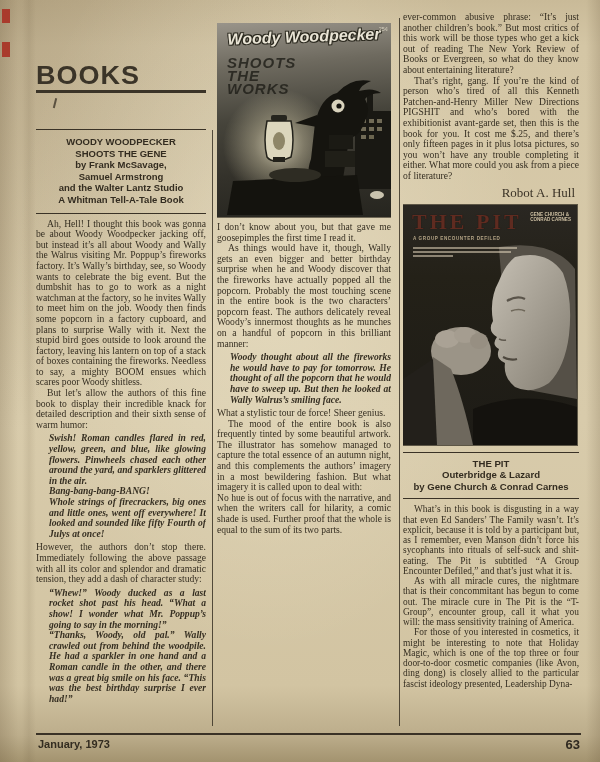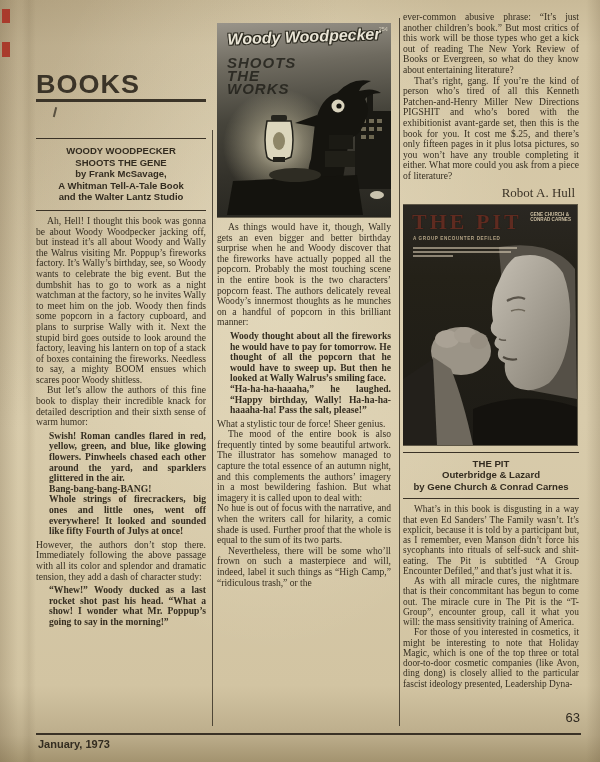--- a/index.html
+++ b/index.html
@@ -18,21 +18,21 @@
   }
   .fold-shadow {
     position:absolute; left:22px; top:0; width:14px; height:762px; pointer-events:none;
     background:linear-gradient(90deg, rgba(90,74,48,0) 0%, rgba(90,74,48,0.10) 50%, rgba(90,74,48,0) 100%);
   }
   .red-mark { position:absolute; left:2px; width:8px; background:#a93b2c; }
   .red-mark.m1 { top:9px;  height:14px; }
   .red-mark.m2 { top:42px; height:15px; }
 
   .col { position:absolute; }
-  .col1 { left:36px;  top:70px; width:170px; height:660px; overflow:hidden; }
+  .col1 { left:36px;  top:61px; width:170px; height:660px; overflow:hidden; }
   .col2 { left:217px; top:23px; width:174px; height:690px; overflow:hidden; }
   .col3 { left:403px; top:12px; width:176px; height:714px; overflow:hidden; }
 
   .vrule { position:absolute; width:1px; background:rgba(58,50,38,0.85); }
   .vrule.v1 { left:212px; top:130px; height:596px; }
   .vrule.v2 { left:399px; top:18px;  height:708px; }
 
   
   .books-logo {
     font-family:"Liberation Sans","DejaVu Sans",sans-serif;
@@ -47,21 +47,21 @@
     margin-top:21px; border-top:1.7px solid #3a3226; border-bottom:1.7px solid #3a3226;
     padding:6px 2px 7px; text-align:center;
     font-family:"Liberation Sans","DejaVu Sans",sans-serif;
     font-weight:bold; font-size:9.5px; line-height:11.6px; color:#332c20;
   }
 
   .body-text { margin-top:5px; }
   .body-text p { font-size:9.6px; line-height:10.6px; text-align:justify; color:#352e21; }
   .body-text p.ind { text-indent:11px; }
   .quote { margin:3px 0 3px 13px; font-weight:bold; }
-  .quote p { text-align:justify; }
+  .quote p { text-align:justify;font-style:italic; }
   .tight p { font-size:9.4px; line-height:10.25px; }
   .signature { text-align:right; padding-right:4px; font-size:13px; margin-top:3px; color:#3a3226; }
 
   
   .woody-cover {
     position:relative; width:174px; height:194px; overflow:hidden;
     background:linear-gradient(175deg, #99948a 0%, #6e6a5f 22%, #46443b 48%, #33312a 75%, #26251f 100%);
     box-shadow:0 0 0 1px rgba(40,35,25,0.6);
   }
   .woody-cover svg { position:absolute; left:0; top:0; }
@@ -115,23 +115,23 @@
   }
 
   
   .footer-rule { position:absolute; left:36px; top:733px; width:545px; height:1.8px; background:#3a3226; }
   .footer-left {
     position:absolute; left:38px; top:738px;
     font-family:"Liberation Sans","DejaVu Sans",sans-serif;
     font-weight:bold; font-size:11px; color:#332c20;
   }
   .footer-right {
-    position:absolute; right:20px; top:710px;
-    font-family:"Liberation Sans","DejaVu Sans",sans-serif;
-    font-weight:normal; font-size:13px; color:#2f2920;
+    position:absolute; right:20px; top:737px;
+    font-family:"Liberation Sans","DejaVu Sans",sans-serif;
+    font-weight:bold; font-size:13px; color:#2f2920;
   }
 </style>
 </head>
 <body>
 
 <div class="page">
   <div class="fold-shadow"></div>
   <div class="red-mark m1"></div>
   <div class="red-mark m2"></div>
 
@@ -140,35 +140,37 @@
 
   <div class="col col1">
     <div class="books-logo">BOOKS</div>
     <div class="books-underline"></div>
     <div class="stray-slash"></div>
 
     <div class="head-block">
       <div>WOODY WOODPECKER</div>
       <div>SHOOTS THE GENE</div>
       <div>by Frank McSavage,</div>
+      <div>Samuel Armstrong</div>
+      <div>and the Walter Lantz Studio</div>
       <div>A Whitman Tell-A-Tale Book</div>
-      <div>and the Walter Lantz Studio</div>
     </div>
 
     <div class="body-text">
       <p class="ind">Ah, Hell! I thought this book was gonna be about Woody Woodpecker jacking off, but instead it’s all about Woody and Wally the Walrus visiting Mr. Poppup’s fireworks factory. It’s Wally’s birthday, see, so Woody wants to celebrate the big event. But the dumbshit has to go to work as a night watchman at the factory, so he invites Wally to meet him on the job. Woody then finds some popcorn in a factory cupboard, and plans to surprise Wally with it. Next the stupid bird goes outside to look around the factory, leaving his lantern on top of a stack of boxes containing the fireworks. Needless to say, a mighty BOOM ensues which scares poor Woody shitless.</p>
       <p class="ind">But let’s allow the authors of this fine book to display their incredible knack for detailed description and their sixth sense of warm humor:</p>
       <div class="quote">
         <p>Swish! Roman candles flared in red, yellow, green, and blue, like glowing flowers. Pinwheels chased each other around the yard, and sparklers glittered in the air.</p>
         <p>Bang-bang-bang-BANG!</p>
         <p>Whole strings of firecrackers, big ones and little ones, went off everywhere! It looked and sounded like fifty Fourth of Julys at once!</p>
       </div>
       <p>However, the authors don’t stop there. Immediately following the above passage with all its color and splendor and dramatic tension, they add a dash of character study:</p>
       <div class="quote">
         <p>“Whew!” Woody ducked as a last rocket shot past his head. “What a show! I wonder what Mr. Poppup’s going to say in the morning!”</p>
+        <p>“Thanks, Woody, old pal.” Wally crawled out from behind the woodpile. He had a sparkler in one hand and a Roman candle in the other, and there was a great big smile on his face. “This was the best birthday surprise I ever had!”</p>
       </div>
     </div>
   </div>
 
   <div class="col col2">
     <div class="woody-cover">
       <svg width="174" height="194" viewBox="0 0 174 194">
         <defs>
           <radialGradient id="glow" cx="50%" cy="50%" r="50%">
             <stop offset="0%" stop-color="#e7e0c6" stop-opacity="0.85"></stop>
@@ -207,29 +209,28 @@
       </svg>
       <div class="woody-title">Woody Woodpecker</div>
       <div class="woody-price">25¢</div>
       <div class="woody-sub">
         <div>SHOOTS</div>
         <div>THE WORKS</div>
       </div>
     </div>
 
     <div class="body-text">
+      <p>I don’t know about you, but that gave me goosepimples the first time I read it.</p>
       <p class="ind">As things would have it, though, Wally gets an even bigger and better birthday surprise when he and Woody discover that the fireworks have actually popped all the popcorn. Probably the most touching scene in the entire book is the two characters’ popcorn feast. The authors delicately reveal Woody’s innermost thoughts as he munches on a handful of popcorn in this brilliant manner:</p>
       <div class="quote">
         <p>Woody thought about all the fireworks he would have to pay for tomorrow. He thought of all the popcorn that he would have to sweep up. But then he looked at Wally Walrus’s smiling face.</p>
-        <p>“Ha-ha-ha-haaaha,” he laughed. “Happy birthday, Wally! Ha-ha-ha-haaaha-ha! Pass the salt, please!”</p>
       </div>
       <p>What a stylistic tour de force! Sheer genius.</p>
       <p class="ind">The mood of the entire book is also frequently tinted by some beautiful artwork. The illustrator has somehow managed to capture the total essence of an autumn night, and this complements the authors’ imagery in a most bewildering fashion. But what imagery it is called upon to deal with:</p>
       <p>No hue is out of focus with the narrative, and when the writers call for hilarity, a comic shade is used. Further proof that the whole is equal to the sum of its two parts.</p>
-      <p class="ind">Nevertheless, there will be some who’ll frown on such a masterpiece and will, indeed, label it such things as “High Camp,” “ridiculous trash,” or the</p>
     </div>
   </div>
 
   <div class="col col3">
     <div class="body-text" style="margin-top:0">
       <p>ever-common abusive phrase: “It’s just another children’s book.” But most critics of this work will be those types who get a kick out of reading The New York Review of Books or Evergreen, so what do they know about entertaining literature?</p>
       <p class="ind">That’s right, gang. If you’re the kind of person who’s tired of all this Kenneth Patchen-and-Henry Miller New Directions PIGSHIT and who’s bored with the exhibitionist avant-garde set, then this is the book for you. It cost me $.25, and there’s only fifteen pages in it plus lotsa pictures, so you won’t have any trouble completing it either. What more could you ask from a piece of literature?</p>
       <div class="signature">Robot A. Hull</div>
     </div>
 
@@ -276,20 +277,20 @@
 
     <div class="caption-block">
       <div>THE PIT</div>
       <div>Outerbridge &amp; Lazard</div>
       <div>by Gene Church &amp; Conrad Carnes</div>
     </div>
 
     <div class="body-text tight">
       <p class="ind">What’s in this book is disgusting in a way that even Ed Sanders’ The Family wasn’t. It’s explicit, because it is told by a participant but, as I remember, even Manson didn’t force his sycophants into rituals of self-suck and shit-eating. The Pit is subtitled “A Group Encounter Defiled,” and that’s just what it is.</p>
       <p class="ind">As with all miracle cures, the nightmare that is their concommitant has begun to come out. The miracle cure in The Pit is the “T-Group”, encounter group, call it what you will: the mass sensitivity training of America.</p>
-      <p class="ind">For those of you interested in cosmetics, it might be interesting to note that Holiday Magic, which is one of the top three or total door-to-door cosmetic companies (like Avon, ding dong) is closely allied to the particular fascist ideology presented, Leadership Dyna-</p>
+      <p class="ind">For those of you interested in cosmetics, it might be interesting to note that Holiday Magic, which is one of the top three or four door-to-door cosmetic companies (like Avon, ding dong) is closely allied to the particular fascist ideology presented, Leadership Dyna-</p>
     </div>
   </div>
 
   <div class="footer-rule"></div>
   <div class="footer-left">January, 1973</div>
   <div class="footer-right">63</div>
 </div>
 
 </body></html>

